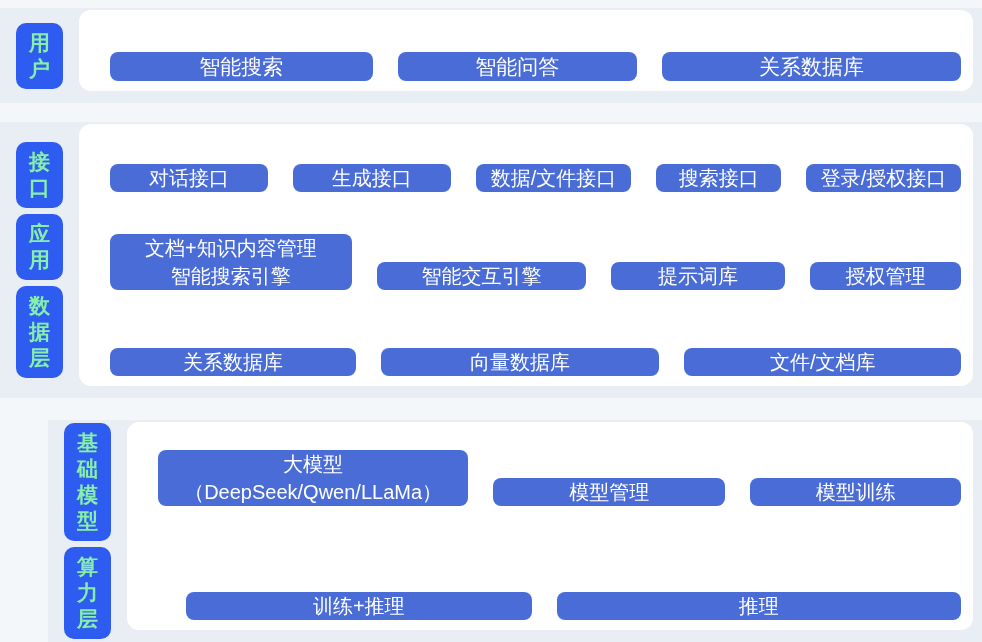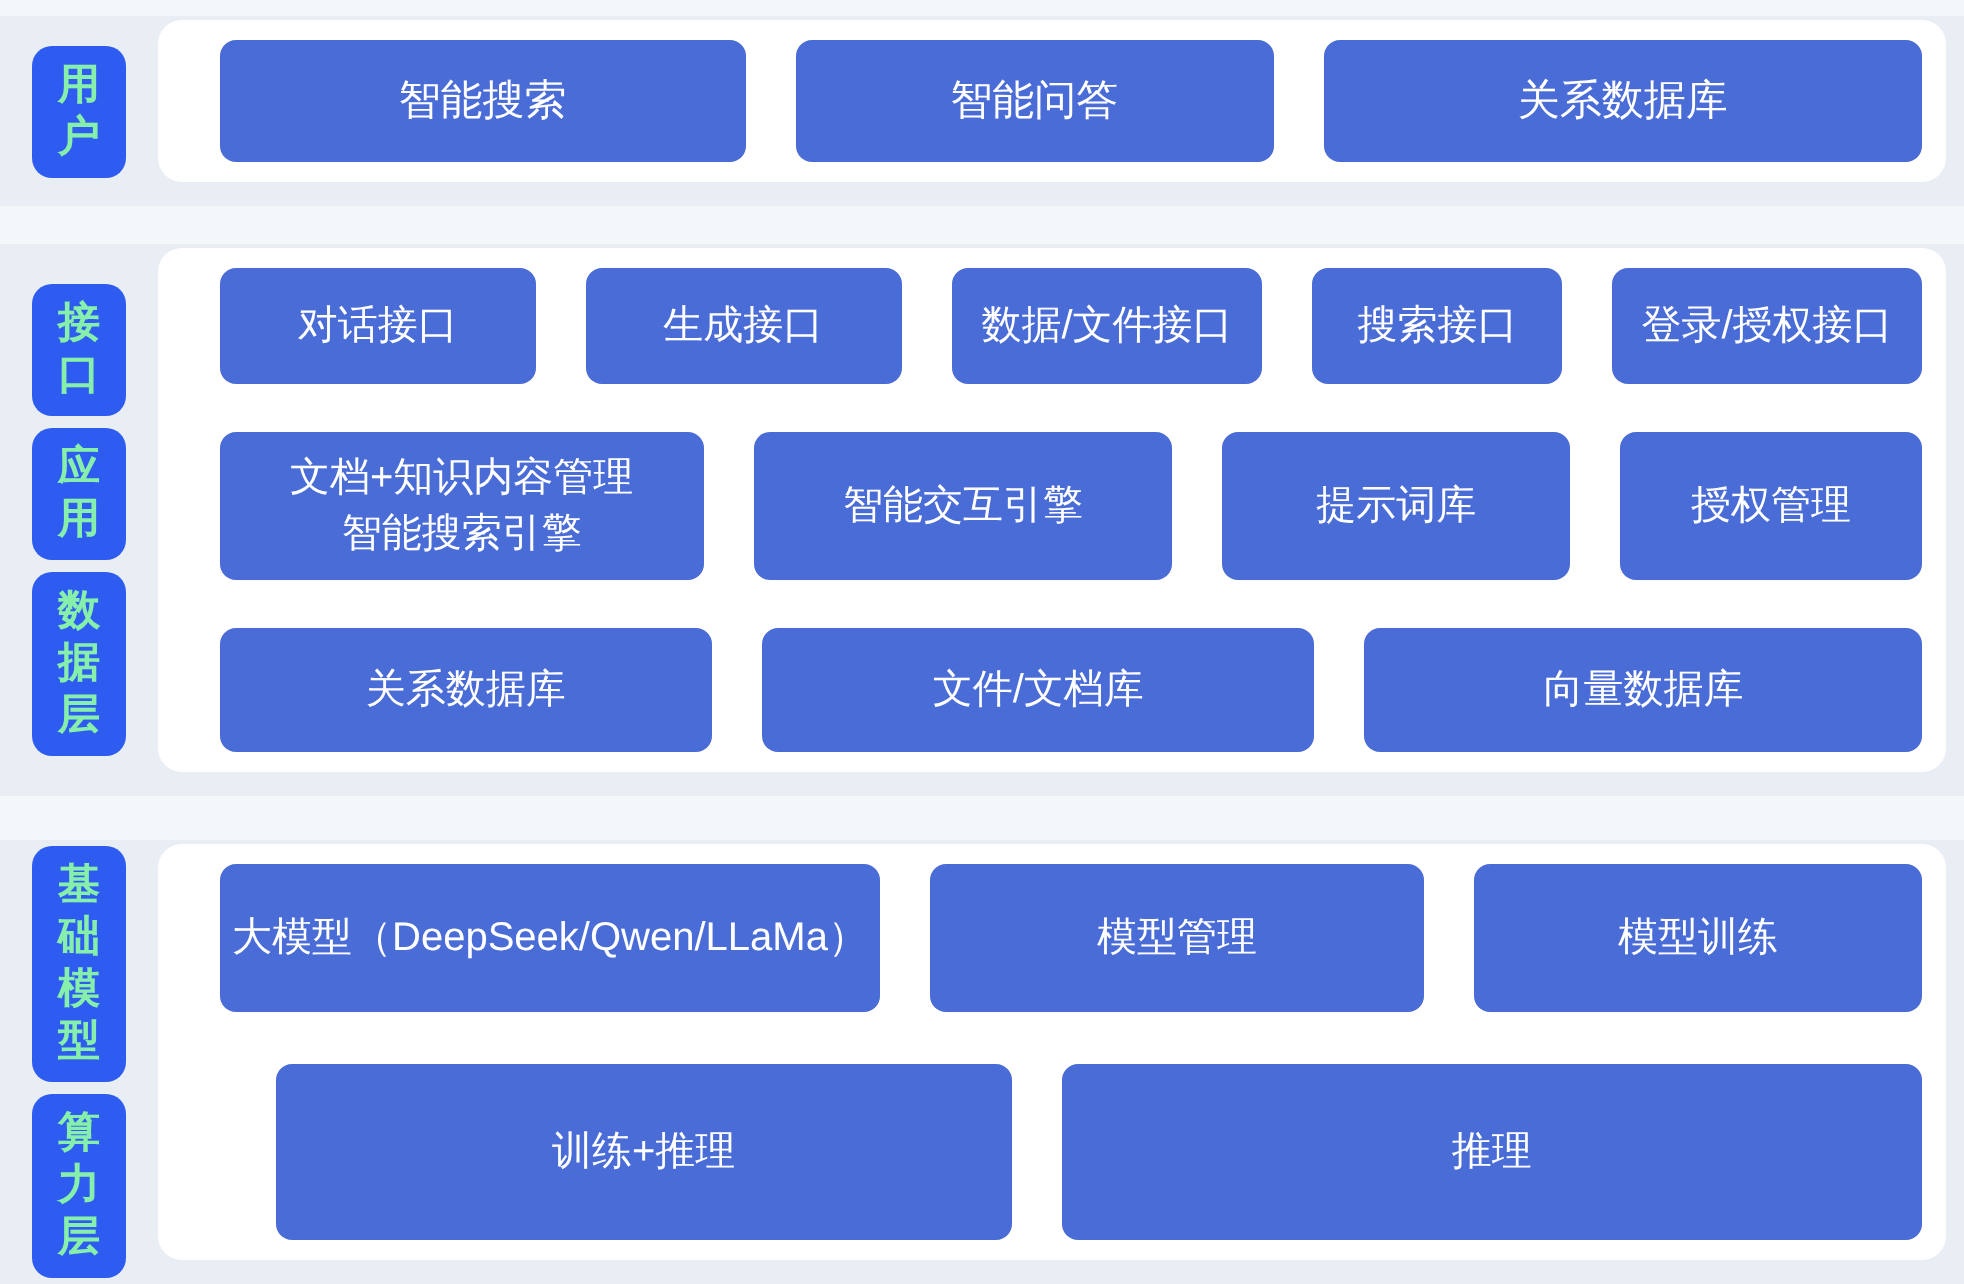--- a/index.html
+++ b/index.html
@@ -10,41 +10,41 @@
   }
   .canvas { width:982px; height:642px; box-sizing:border-box; padding-top:8px;
             display:flex; flex-direction:column; }
   .layer-section {
     background: var(--section-bg, #e9eef5);
     display:flex; box-sizing:border-box; padding-left:16px;
     flex-shrink:0;
   }
   .sec-user { height:95px; }
   .sec-mid  { height:276px; margin-top:19px; }
-  .sec-base { height:222px; margin-top:22px; }
+  .sec-base { height:222px; margin-top:22px;margin-left:48px; }
 
   .label-col { width:47px; flex-shrink:0; display:flex; flex-direction:column;
                justify-content:center; align-items:center; gap:6px; }
   .layer-label {
     background: var(--label-bg, #2e5cf0);
     color:#86efac; font-weight:bold; font-size:21px; line-height:26px;
     border-radius:10px; padding:7px 12px; box-sizing:border-box;
     width:47px; text-align:center; word-break:break-all;
   }
 
   .panel {
     flex:1; background: var(--panel-bg, #ffffff);
     border-radius:12px; margin:2px 9px 12px 16px;
     padding:10px 12px 10px 31px; box-sizing:border-box;
     display:flex; flex-direction:column; justify-content:space-between;
     min-width:0;
   }
   .panel.single { justify-content:center; }
 
-  .block-row { display:flex; gap:25px; }
+  .block-row { display:flex; gap:25px;align-items:flex-end; }
   .h61 { height:61px; } .h58 { height:58px; } .h74 { height:74px; }
   .h62 { height:62px; } .h88 { height:88px;padding-left:28px; }
 
   .blk {
     background: var(--button-bg, #4a6cd6);
     color: var(--button-text, #ffffff);
     border-radius:8px; flex-grow:1; flex-basis:0; min-width:0;
     display:flex; flex-direction:column; align-items:center; justify-content:center;
     font-size:20px; line-height:1.4; text-align:center;
   }
@@ -87,22 +87,22 @@
         <div class="blk" style="flex-grow:256">
           <span>文档+知识内容管理</span>
           <span>智能搜索引擎</span>
         </div>
         <div class="blk" style="flex-grow:222">智能交互引擎</div>
         <div class="blk" style="flex-grow:184">提示词库</div>
         <div class="blk" style="flex-grow:160">授权管理</div>
       </div>
       <div class="block-row h62">
         <div class="blk" style="flex-grow:255">关系数据库</div>
+        <div class="blk" style="flex-grow:289">向量数据库</div>
         <div class="blk" style="flex-grow:287">文件/文档库</div>
-        <div class="blk" style="flex-grow:289">向量数据库</div>
       </div>
     </div>
   </div>
 
   <div class="layer-section sec-base">
     <div class="label-col">
       <div class="layer-label">基础模型</div>
       <div class="layer-label">算力层</div>
     </div>
     <div class="panel">

